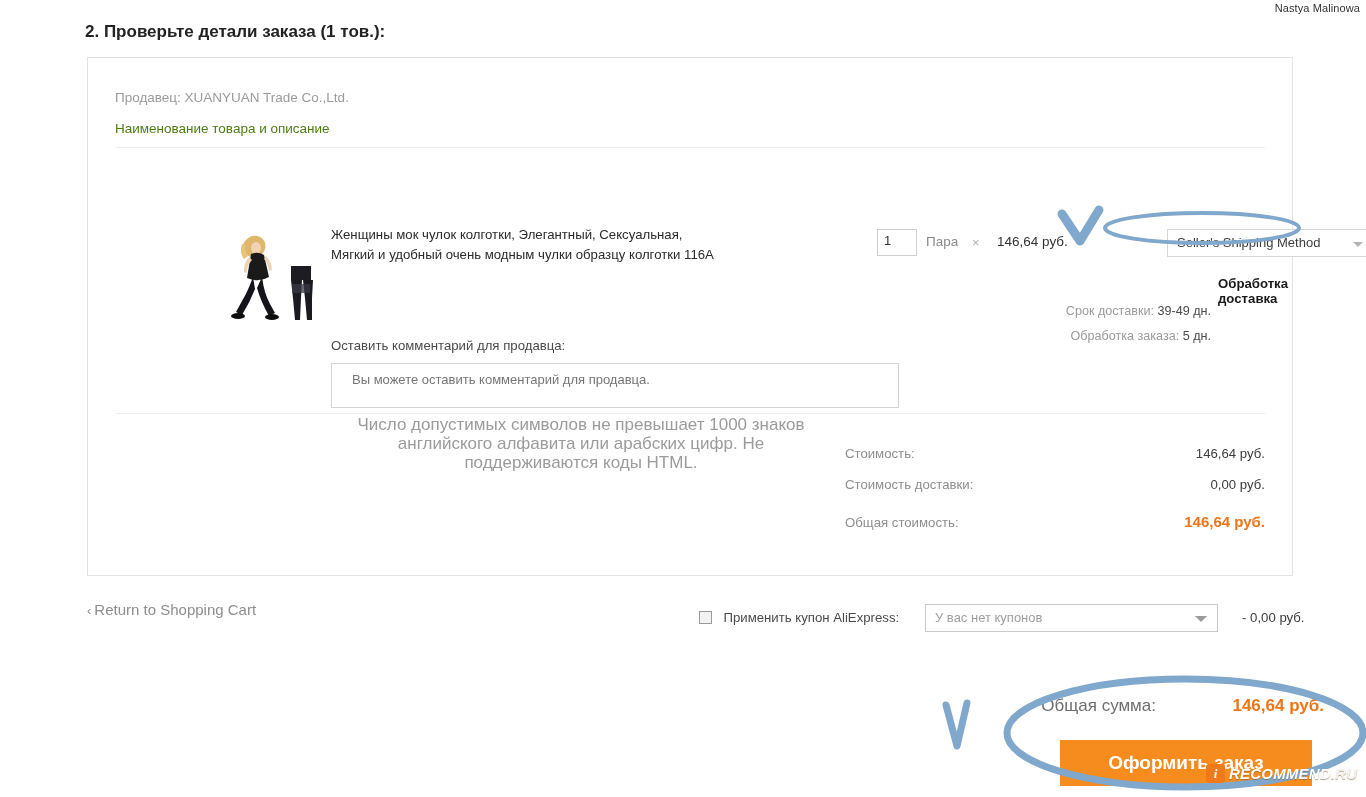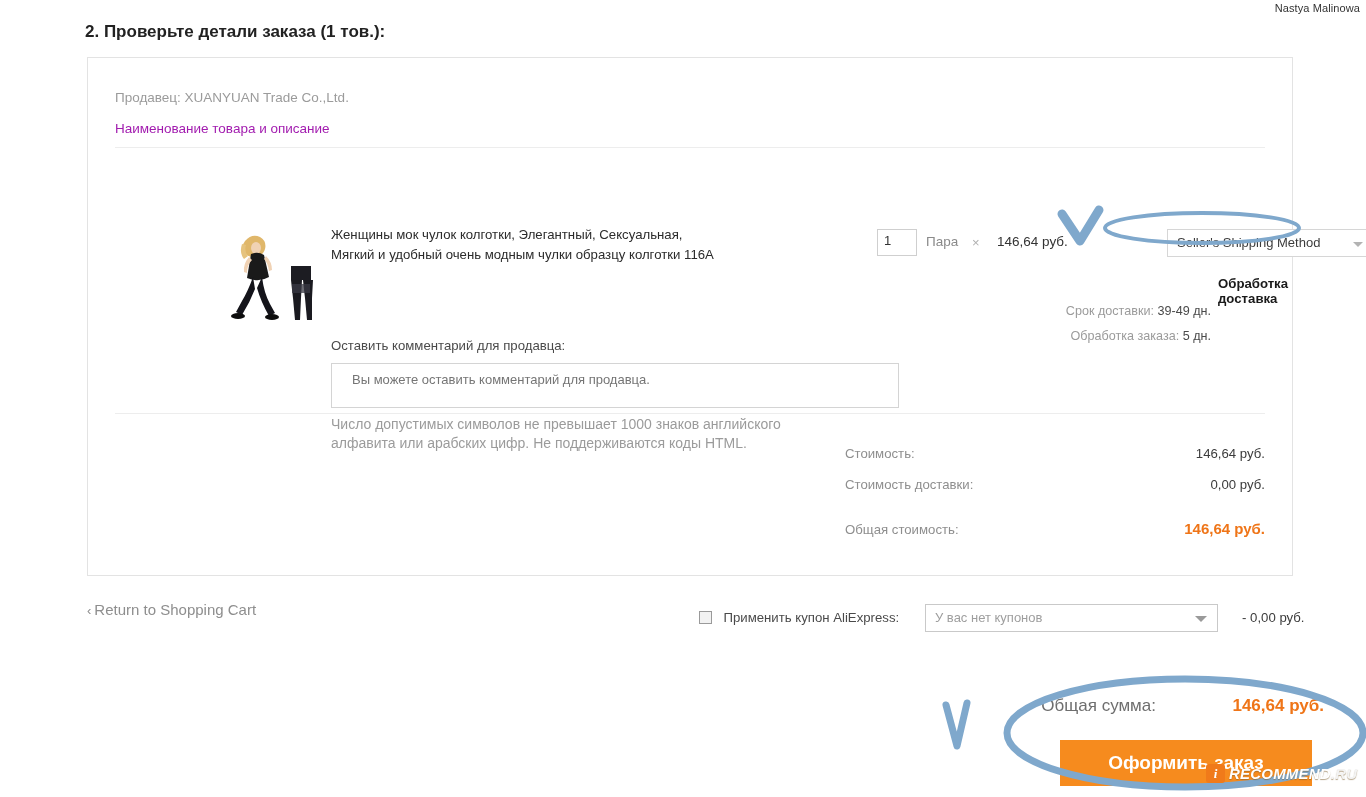--- a/index.html
+++ b/index.html
@@ -31,21 +31,21 @@
     width: 1206px; height: 519px;
     border: 1px solid #e3e3e3; background: #fff;
   }
   .panel-head { position: relative; height: 88px; }
   .seller {
     position: absolute; left: 27px; top: 32px;
     font-size: 13.5px; color: #9b9b9b;
   }
   .goods-label {
     position: absolute; left: 27px; top: 63px;
-    font-size: 13.5px; color: #a21caf;
+    font-size: 13.5px; color: #4d7c0f;
   }
   .hr-top {
     position: absolute; left: 27px; right: 27px; top: 89px;
     height: 1px; background: #ededed;
   }
   .hr-mid {
     position: absolute; left: 27px; right: 27px; top: 355px;
     height: 1px; background: #ededed;
   }
 
@@ -125,32 +125,32 @@
     width: 568px; height: 45px;
     border: 1px solid #d4d4d4; background: #fff;
     font-size: 13px; color: #a8a8a8;
     padding: 8px 20px;
     font-family: "Liberation Sans", sans-serif;
     resize: none;
   }
   .comment-hint {
     position: absolute; left: 243px; top: 357px;
     width: 500px;
-    font-size: 14px; color: #9b9b9b; line-height: 19px;
+    font-size: 17px; color: #9b9b9b; line-height: 19px; text-align: center;
   }
 
   
   .cost-block { position: absolute; right: 27px; top: 388px; width: 420px; }
   .cost-row {
     position: relative; height: 31px;
     font-size: 13.2px;
   }
   .cost-row .lbl { position:absolute; left: 0; top: 0; color:#8e8e8e; }
   .cost-row .val { position:absolute; right: 0; top: 0; color:#3c3c3c; }
-  .cost-row.total { margin-top: 14px; }
+  .cost-row.total { margin-top: 7px; }
   .cost-row.total .val {
     color: #ef7518; font-weight: bold; font-size: 15px; top:-2px;
   }
 
   
   .return-link {
     position: absolute; left: 87px; top: 601px;
     font-size: 15px; color: #8e8e8e;
   }
   .return-link .chev { font-size: 13px; margin-right: 3px; }

